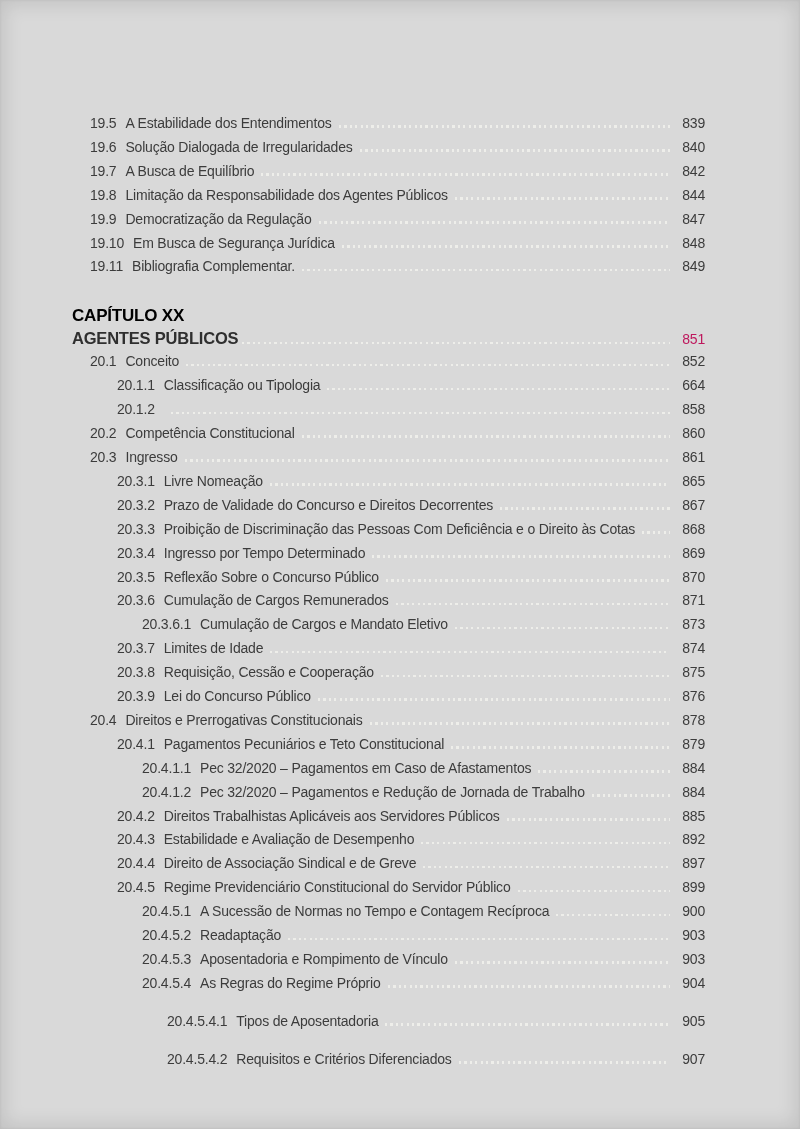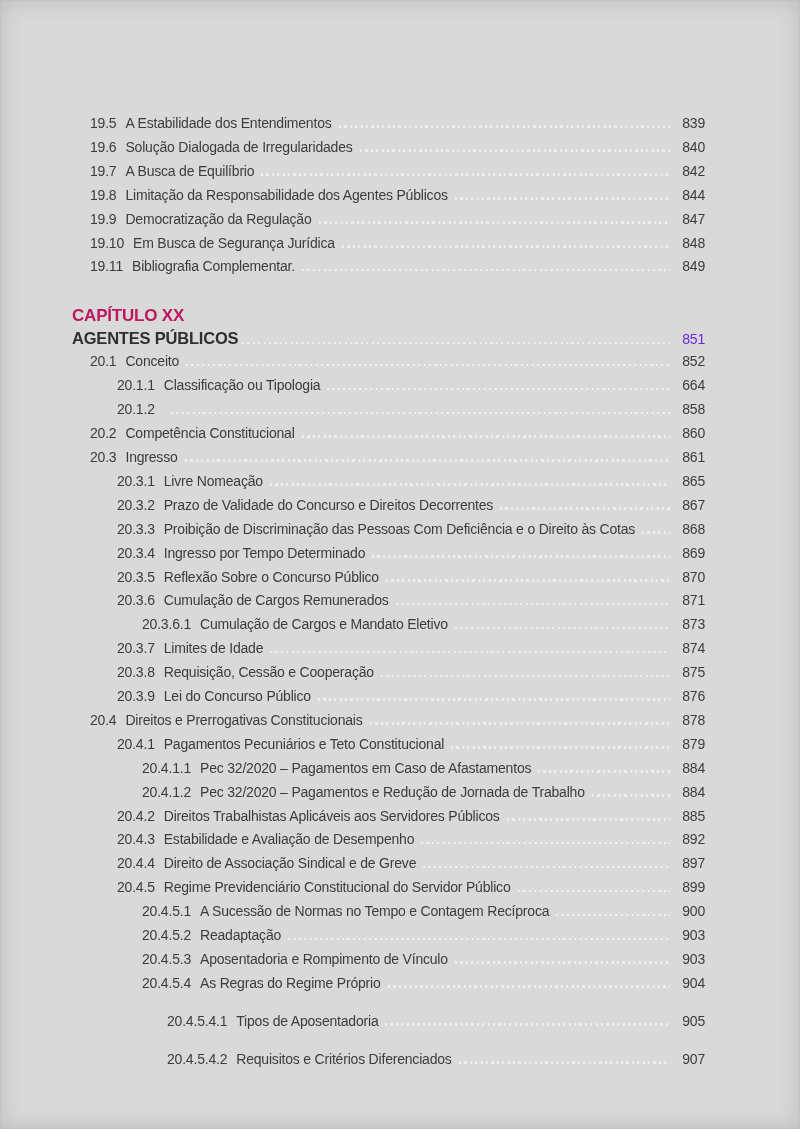--- a/index.html
+++ b/index.html
@@ -57,38 +57,38 @@
   }
   .lvl-1 { padding-left: 18px; }
   .lvl-2 { padding-left: 45px; }
   .lvl-3 { padding-left: 70px; }
   .lvl-4 { padding-left: 95px; margin-top: 14px; }
   .chapter-label {
     margin-top: 26px;
     font-size: 17px;
     line-height: 22px;
     font-weight: bold;
-    color: #be185d;
+    color: #000000;
     letter-spacing: -0.2px;
   }
   .head-entry {
     font-size: 16.5px;
     line-height: 22px;
     font-weight: bold;
     color: #2f2f2f;
     letter-spacing: -0.2px;
     padding-left: 0;
   }
   .head-entry .leader {
     margin-left: 4px;
   }
   .head-entry .pg {
     font-weight: normal;
     font-size: 14px;
-    color: #6d28d9;
+    color: #be185d;
   }
 </style>
 </head>
 <body>
 
 <div class="vignette"></div>
 
 <div class="toc">
   <div id="pre-entries">
       <div class="entry lvl-1">

